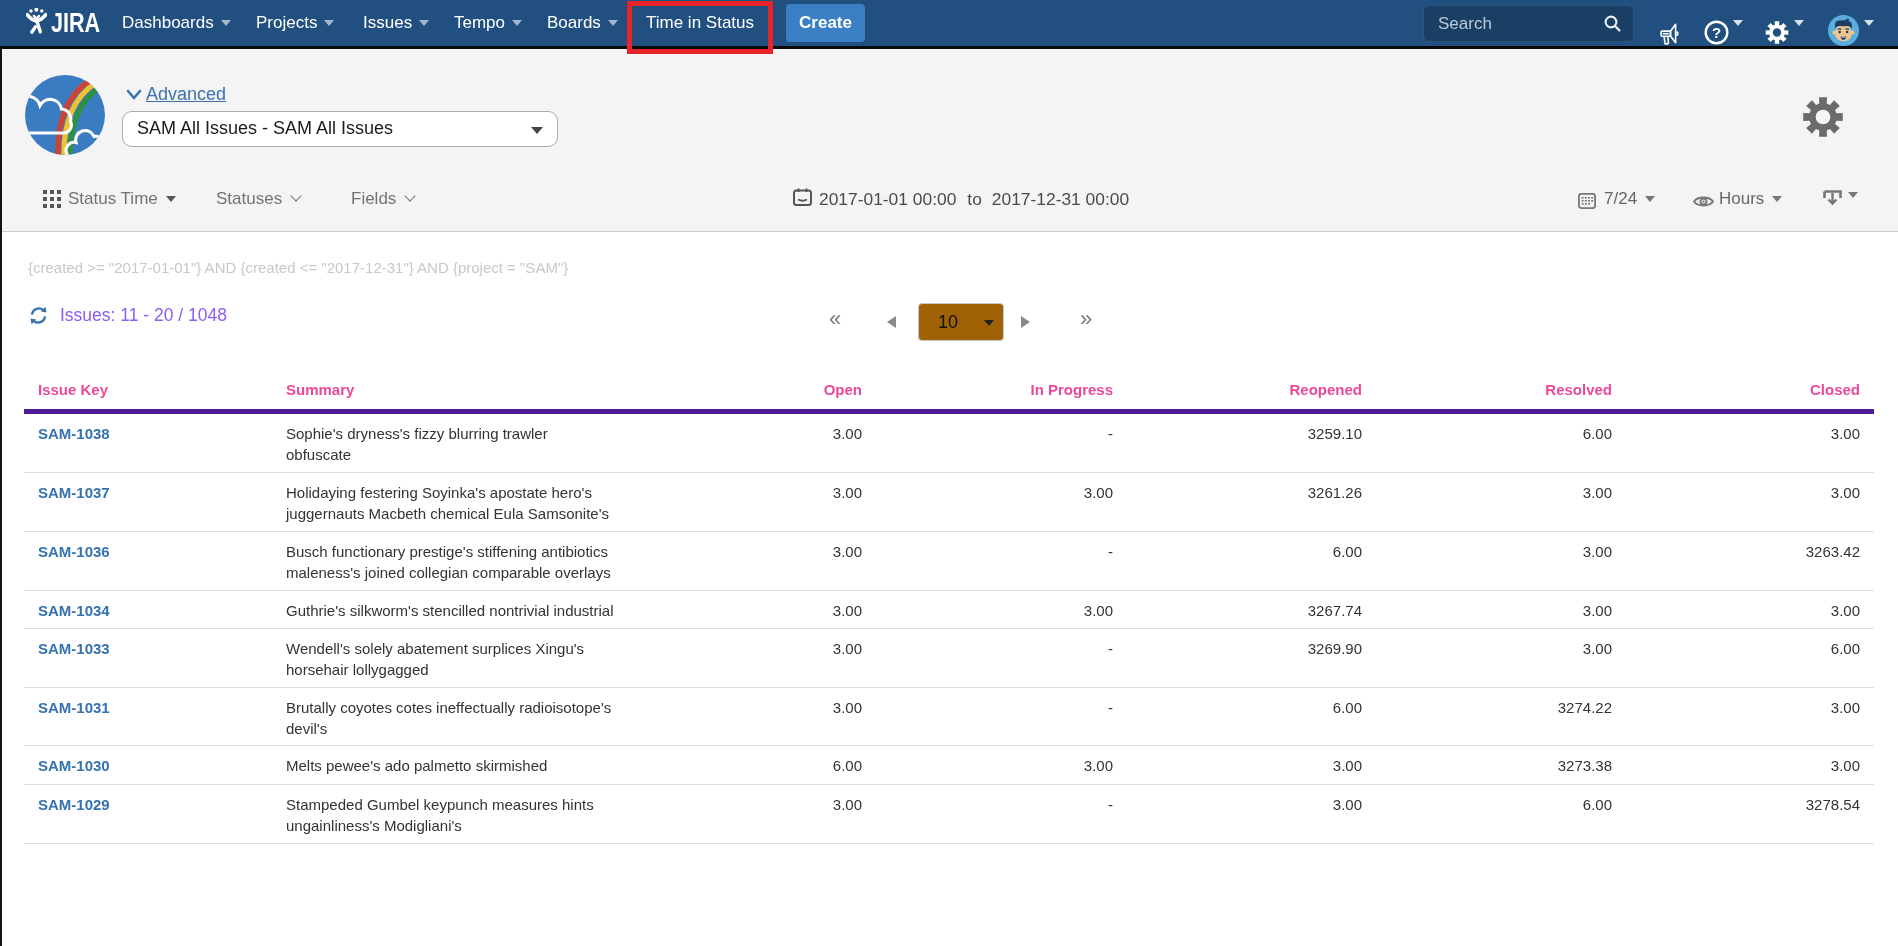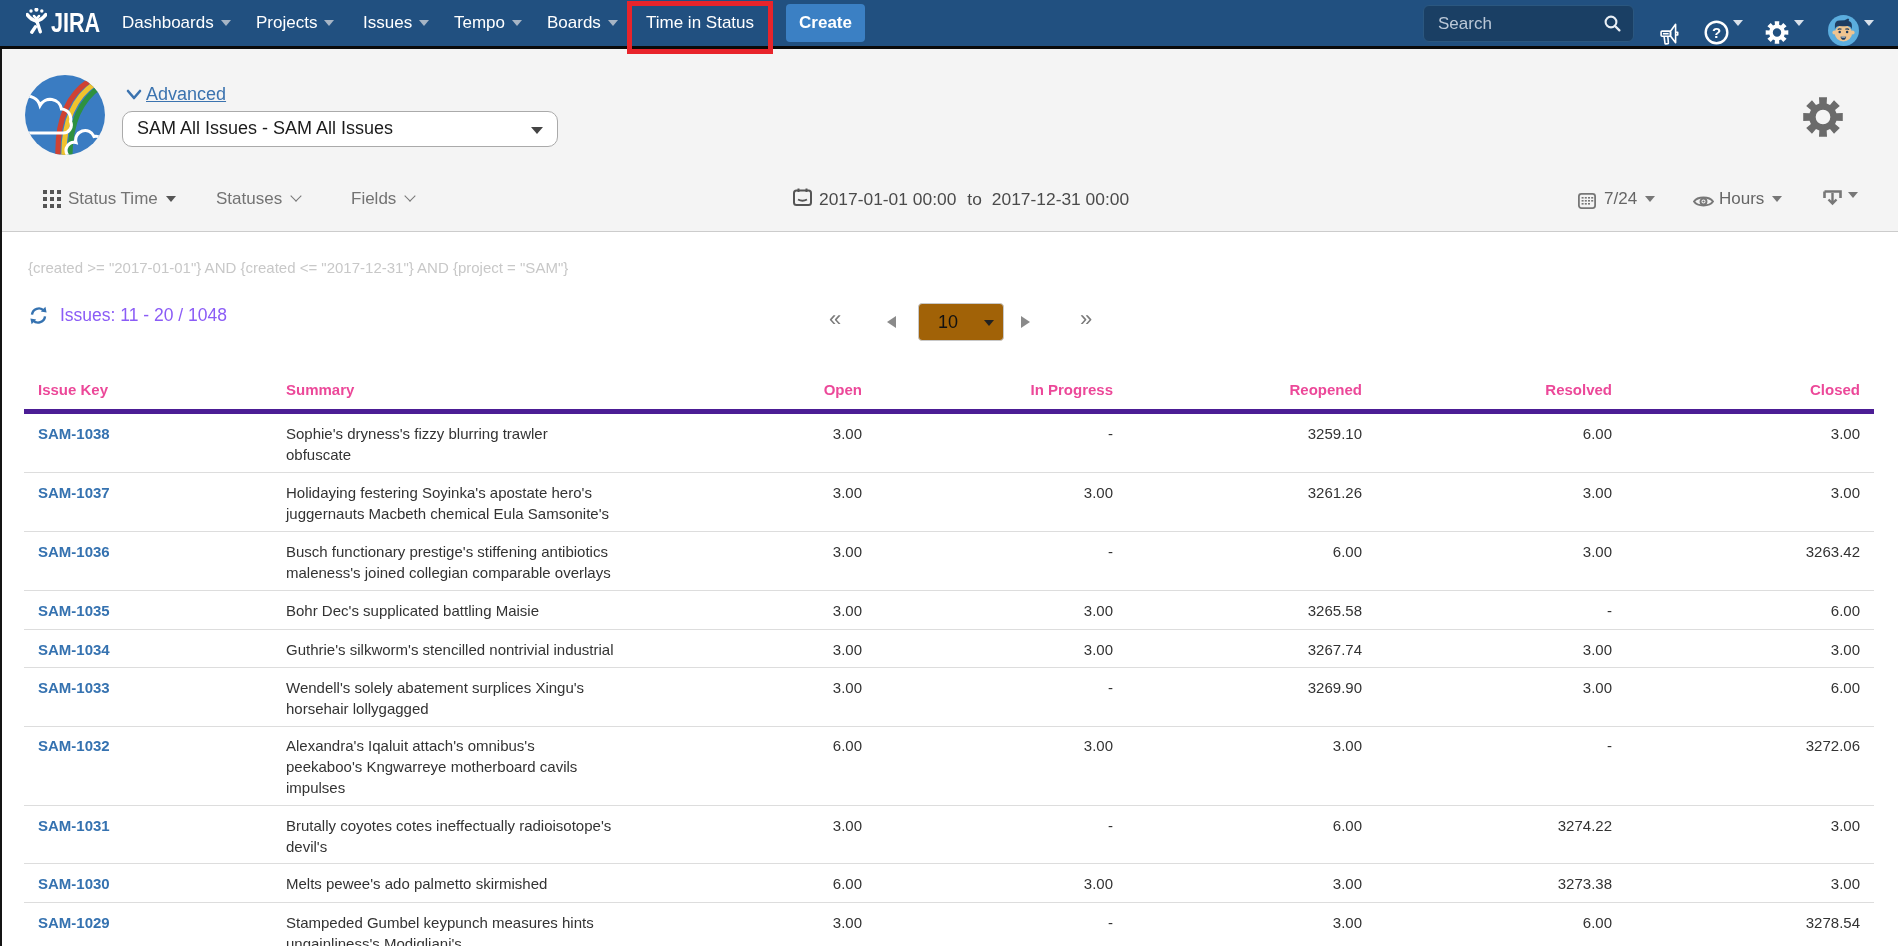--- a/index.html
+++ b/index.html
@@ -309,63 +309,41 @@
     <td><a class="ikey" href="#">SAM-1036</a></td>
     <td>
           <span class="sumtxt">Busch functionary prestige's stiffening antibiotics maleness's joined collegian comparable overlays</span>
         </td>
     <td class="num">3.00</td>
         <td class="num">-</td>
         <td class="num">6.00</td>
     <td class="num">3.00</td>
         <td class="num last">3263.42</td>
   </tr>
-  <tr class="pb8">
-    <td><a class="ikey" href="#">SAM-1035</a></td>
-    <td>
-          <span class="sumtxt">Bohr Dec's supplicated battling Maisie</span>
-        </td>
-    <td class="num">3.00</td>
-        <td class="num">3.00</td>
-        <td class="num">3265.58</td>
-    <td class="num">-</td>
+  <tr>
+    <td><a class="ikey" href="#">SAM-1034</a></td>
+    <td>
+          <span class="sumtxt">Guthrie's silkworm's stencilled nontrivial industrial</span>
+        </td>
+    <td class="num">3.00</td>
+        <td class="num">3.00</td>
+        <td class="num">3267.74</td>
+    <td class="num">3.00</td>
+        <td class="num last">3.00</td>
+  </tr>
+  <tr>
+    <td><a class="ikey" href="#">SAM-1033</a></td>
+    <td>
+          <span class="sumtxt">Wendell's solely abatement surplices Xingu's horsehair lollygagged</span>
+        </td>
+    <td class="num">3.00</td>
+        <td class="num">-</td>
+        <td class="num">3269.90</td>
+    <td class="num">3.00</td>
         <td class="num last">6.00</td>
-  </tr>
-  <tr>
-    <td><a class="ikey" href="#">SAM-1034</a></td>
-    <td>
-          <span class="sumtxt">Guthrie's silkworm's stencilled nontrivial industrial</span>
-        </td>
-    <td class="num">3.00</td>
-        <td class="num">3.00</td>
-        <td class="num">3267.74</td>
-    <td class="num">3.00</td>
-        <td class="num last">3.00</td>
-  </tr>
-  <tr>
-    <td><a class="ikey" href="#">SAM-1033</a></td>
-    <td>
-          <span class="sumtxt">Wendell's solely abatement surplices Xingu's horsehair lollygagged</span>
-        </td>
-    <td class="num">3.00</td>
-        <td class="num">-</td>
-        <td class="num">3269.90</td>
-    <td class="num">3.00</td>
-        <td class="num last">6.00</td>
-  </tr>
-  <tr class="r7">
-    <td><a class="ikey" href="#">SAM-1032</a></td>
-    <td>
-          <span class="sumtxt">Alexandra's Iqaluit attach's omnibus's peekaboo's Kngwarreye motherboard cavils impulses</span>
-        </td>
-    <td class="num">6.00</td>
-        <td class="num">3.00</td>
-        <td class="num">3.00</td>
-    <td class="num">-</td>
-        <td class="num last">3272.06</td>
   </tr>
   <tr class="pb6">
     <td><a class="ikey" href="#">SAM-1031</a></td>
     <td>
           <span class="sumtxt">Brutally coyotes cotes ineffectually radioisotope's devil's</span>
         </td>
     <td class="num">3.00</td>
         <td class="num">-</td>
         <td class="num">6.00</td>
     <td class="num">3274.22</td>

